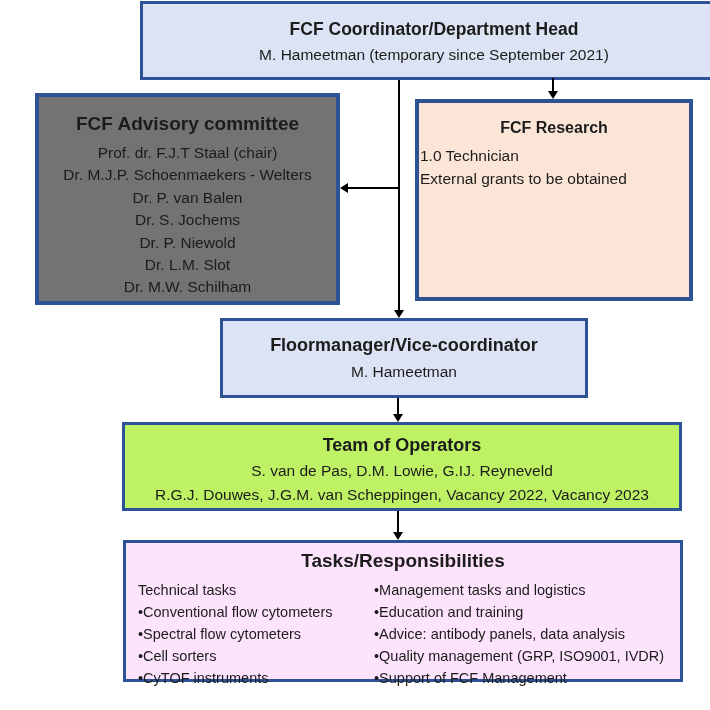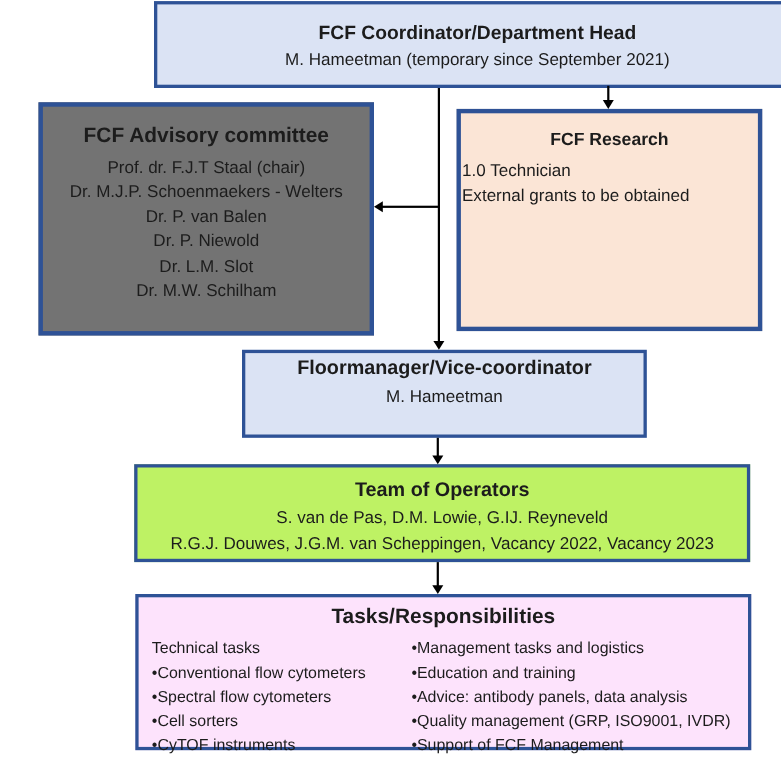--- a/index.html
+++ b/index.html
@@ -45,20 +45,21 @@
     left: 415px; top: 99px; width: 278px; height: 202px;
     border: 4px solid #2e5296;
     padding-top: 12px;
   }
   #box-research .box-title { font-size: 16px; line-height: 26px; margin-bottom: 3px; }
   #box-research .body-line { font-size: 15.5px; line-height: 23px; text-align: left; padding-left: 1px; }
   
   #box-floormanager {
     left: 220px; top: 318px; width: 368px; height: 80px;
     border: 3px solid #2e5296;
+    padding-top: 11px;
   }
   #box-floormanager .box-title { font-size: 18px; line-height: 27px; }
   #box-floormanager .box-sub   { font-size: 15.5px; line-height: 25px; }
   
   #box-operators {
     left: 122px; top: 422px; width: 560px; height: 89px;
     border: 3px solid #2e5296;
     padding-top: 7px;
   }
   #box-operators .box-title { font-size: 18px; line-height: 27px; }
@@ -111,20 +112,21 @@
   <div class="box" id="box-coordinator" style="background: rgb(219, 227, 244); border-color: rgb(46, 82, 150);">
     <div class="box-title">FCF Coordinator/Department Head</div>
     <div class="box-sub">M. Hameetman (temporary since September 2021)</div>
   </div>
 
   <div class="box" id="box-advisory" style="background: #737373; border-color: rgb(46, 82, 150);">
     <div class="box-title">FCF Advisory committee</div>
     <div class="member">Prof. dr. F.J.T Staal (chair)</div>
     <div class="member">Dr. M.J.P. Schoenmaekers - Welters</div>
     <div class="member">Dr. P. van Balen</div>
+    <div class="member">Dr. S. Jochems</div>
     <div class="member">Dr. P. Niewold</div>
     <div class="member">Dr. L.M. Slot</div>
     <div class="member">Dr. M.W. Schilham</div>
   </div>
 
   <div class="box" id="box-research" style="background: rgb(251, 229, 214); border-color: rgb(46, 82, 150);">
     <div class="box-title">FCF Research</div>
     <div class="body-line">1.0 Technician</div>
     <div class="body-line">External grants to be obtained</div>
   </div>

